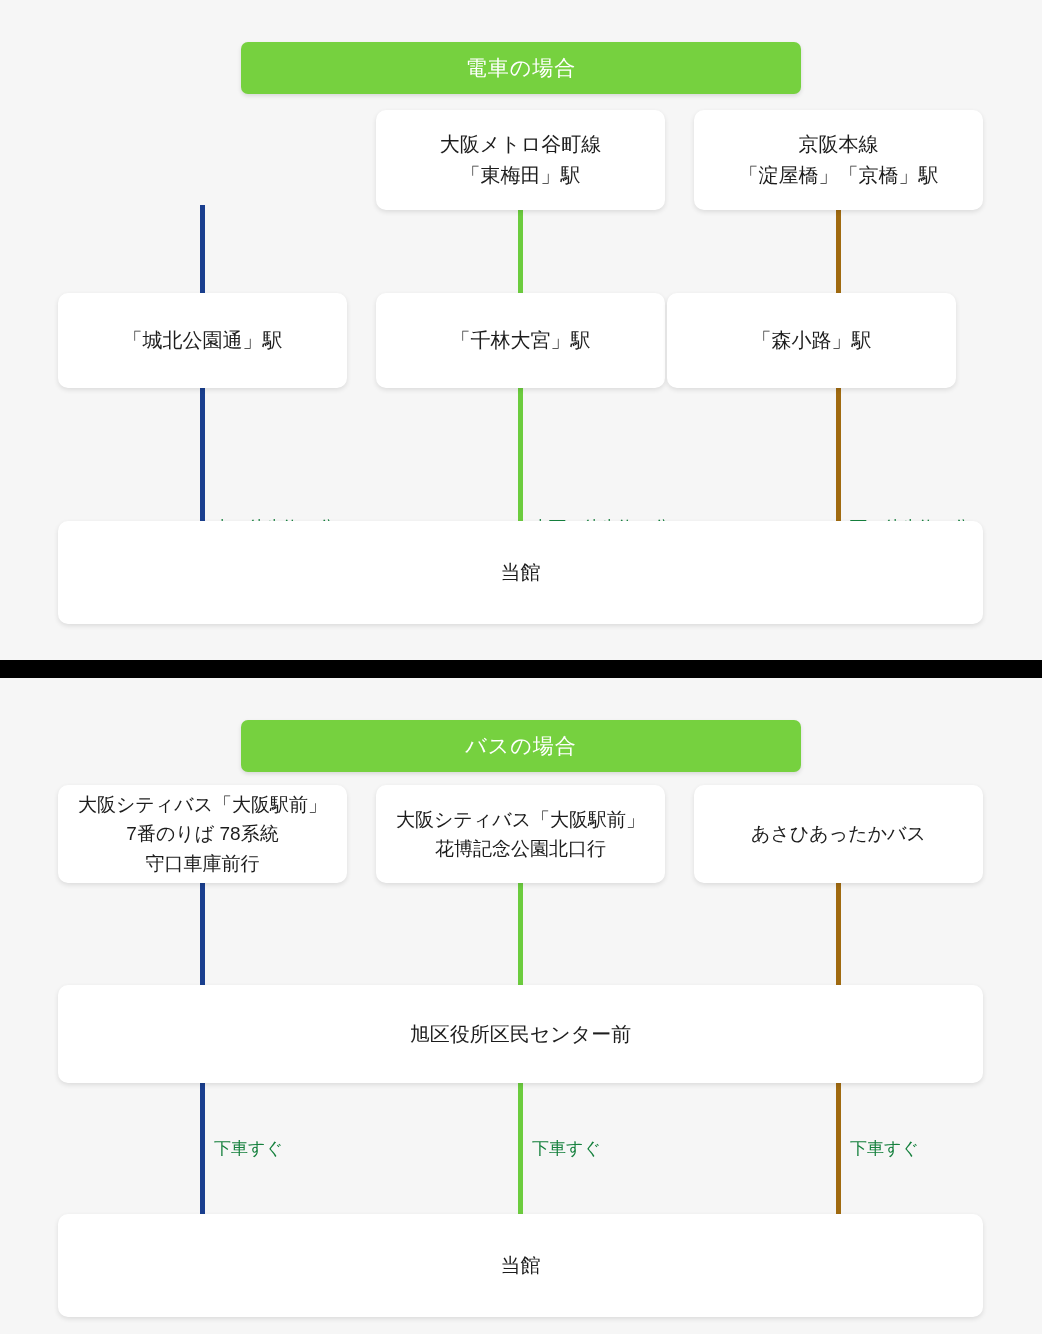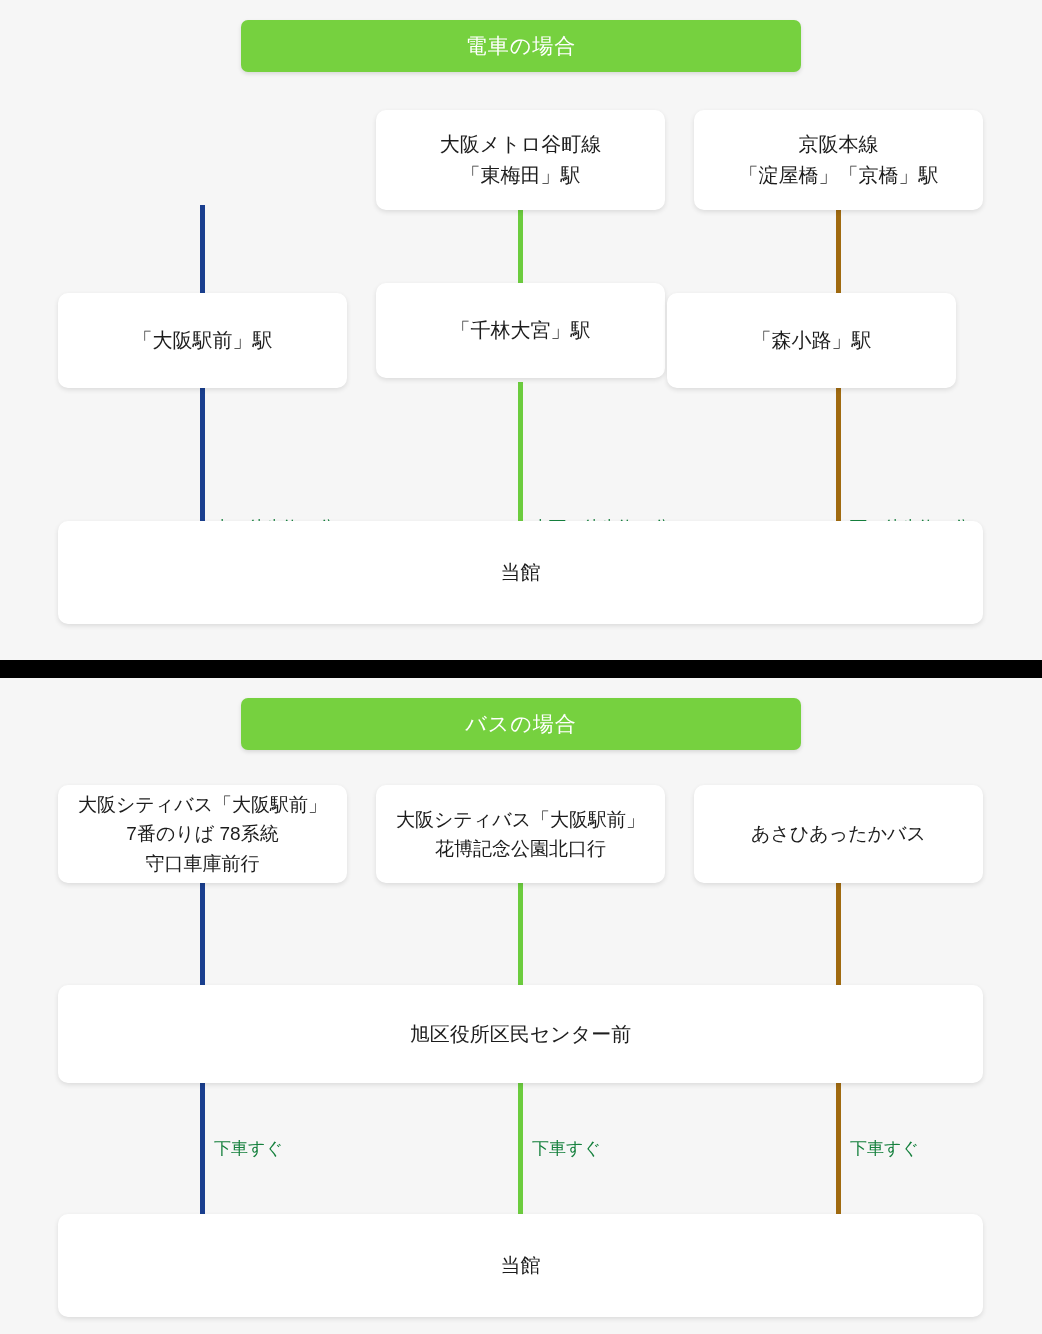--- a/index.html
+++ b/index.html
@@ -23,21 +23,21 @@
   .divider-band {
     width: 1042px;
     height: 18px;
     background: #000000;
   }
 
   
   .banner-wrap {
     display: flex;
     justify-content: center;
-    padding-top: 20px;
+    padding-top: 42px;
   }
   .banner {
     width: 560px;
     height: 52px;
     background: #76d13f;
     border-radius: 7px;
     display: flex;
     align-items: center;
     justify-content: center;
     color: #ffffff;
@@ -105,23 +105,23 @@
       </div>
     </div>
 
     <div class="card" style="left:694px; top:110px; width:289px; height:100px;">
       <div>
         <div>京阪本線</div>
         <div>「淀屋橋」「京橋」駅</div>
       </div>
     </div>
 
-    <div class="card" style="left:58px; top:293px; width:289px; height:95px;">「大阪駅前」駅</div>
+    <div class="card" style="left:58px; top:293px; width:289px; height:95px;">「城北公園通」駅</div>
 
-    <div class="card" style="left:376px; top:283px; width:289px; height:95px;">「千林大宮」駅</div>
+    <div class="card" style="left:376px; top:293px; width:289px; height:95px;">「千林大宮」駅</div>
 
     <div class="card" style="left:667px; top:293px; width:289px; height:95px;">「森小路」駅</div>
 
     <div class="caption center" style="left:214px; top:464px;">
       <div>東へ徒歩約15分</div>
       <div>（約1,100m）</div>
     </div>
 
     <div class="caption center" style="left:532px; top:464px;">
       <div>南西へ徒歩約10分</div>

